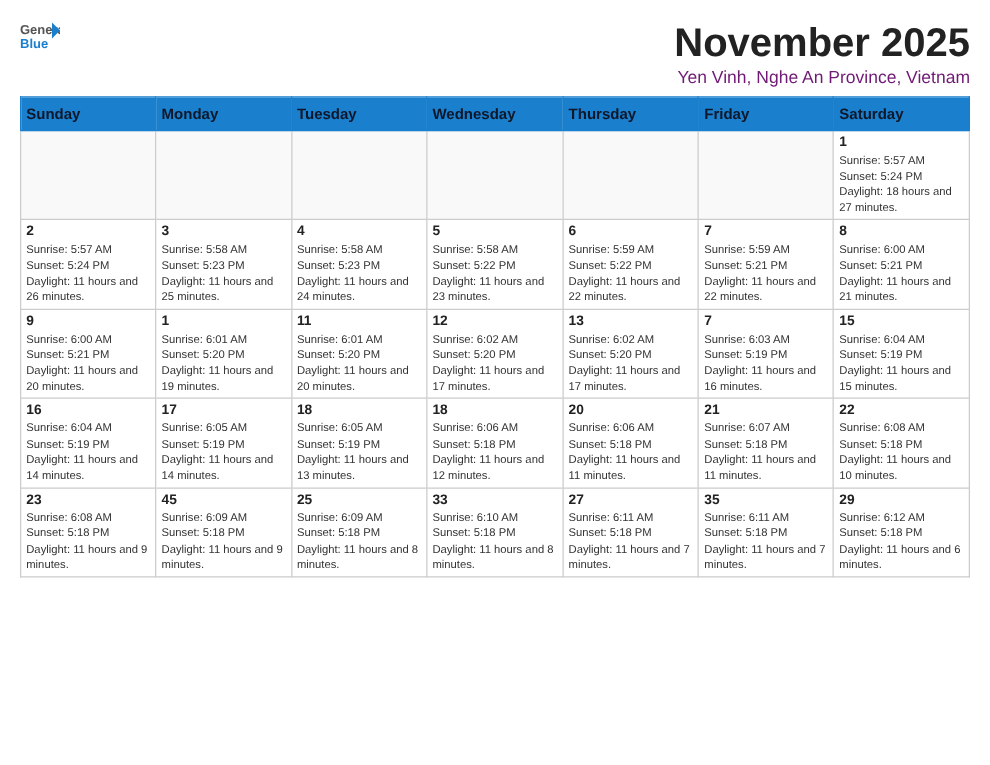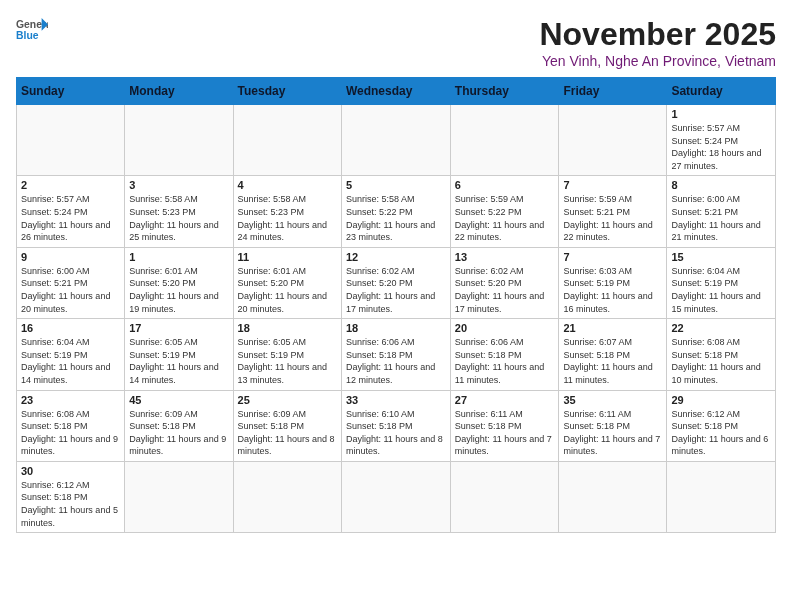--- a/index.html
+++ b/index.html
@@ -357,30 +357,14 @@
       <td>
         <span class="day-num">29</span>
         <div class="day-info">
           <span>Sunrise: 6:12 AM</span><br>
           <span>Sunset: 5:18 PM</span><br>
           <span>Daylight: 11 hours and 6 minutes.</span>
         </div>
       </td>
     </tr>
 
-    <tr class="last-row">
-      <td>
-        <span class="day-num">30</span>
-        <div class="day-info">
-          <span>Sunrise: 6:12 AM</span><br>
-          <span>Sunset: 5:18 PM</span><br>
-          <span>Daylight: 11 hours and 5 minutes.</span>
-        </div>
-      </td>
-      <td class="empty"></td>
-      <td class="empty"></td>
-      <td class="empty"></td>
-      <td class="empty"></td>
-      <td class="empty"></td>
-      <td class="empty"></td>
-    </tr>
   </tbody>
 </table>
 
 </body></html>

